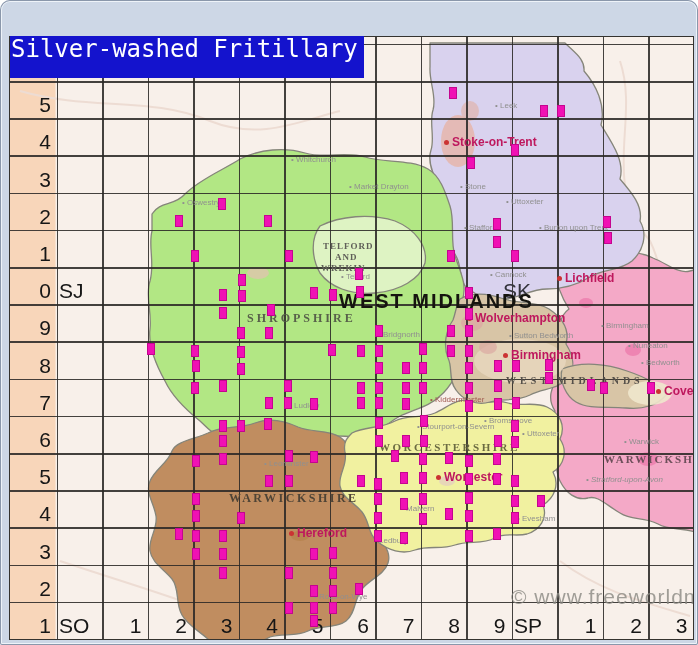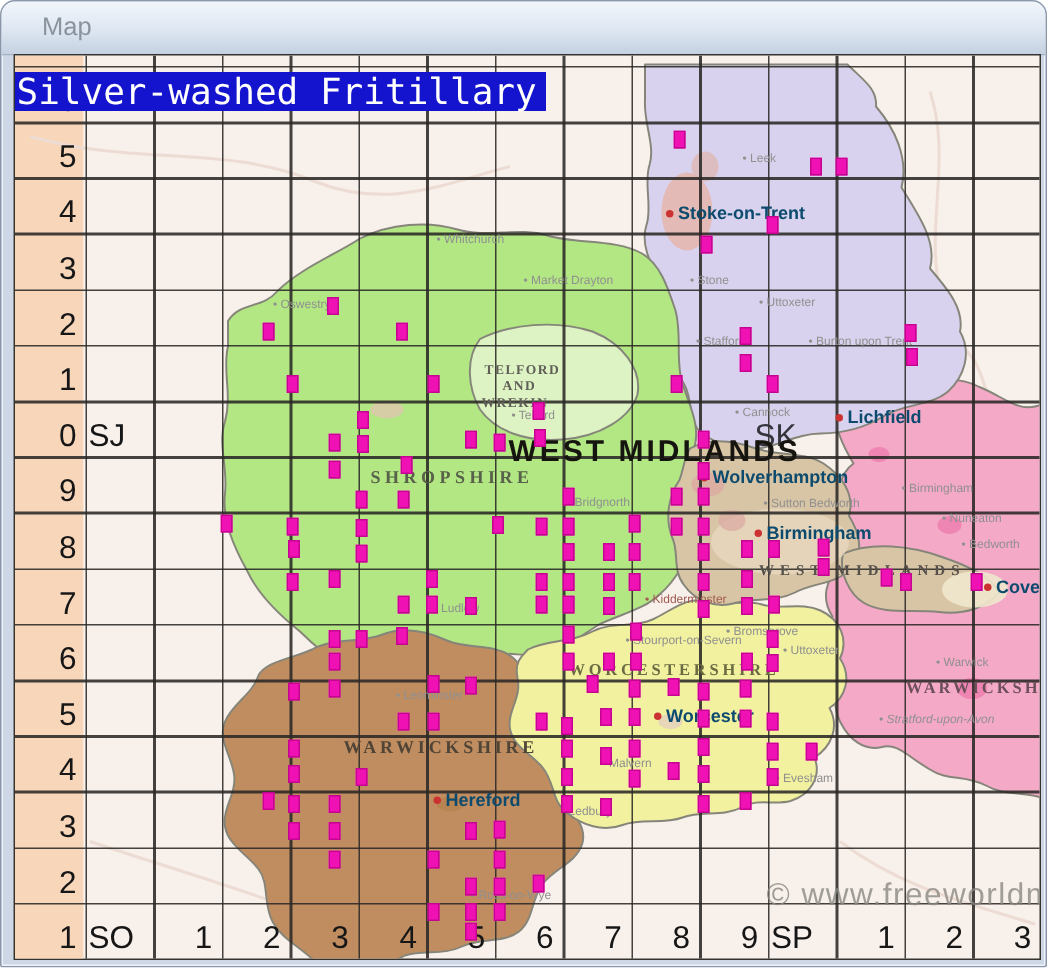--- a/index.html
+++ b/index.html
@@ -4,52 +4,49 @@
 <style>
   html,body{margin:0;padding:0;background:#ffffff;}
   .window{position:relative;width:698px;height:645px;background:#cdd7e6;
     border-radius:10px 10px 2px 2px;overflow:hidden;
     box-shadow:inset 0 0 0 1px #8a97ab, inset 0 0 0 2px #eef3f9;
     font-family:"Liberation Sans",sans-serif;}
   .titlebar{position:absolute;left:1px;top:1px;width:696px;height:35px;
     background:linear-gradient(#f2f6fb,#dde6f1 55%,#c5d1e1);
     border-bottom:1px solid #a3b1c4;border-radius:9px 9px 0 0;}
   .titlebar .t{position:absolute;left:27px;top:7px;font-size:17px;color:#8a939d;}
-  .banner{position:absolute;left:10px;top:48px;height:26px;line-height:26px;
+  .banner{position:absolute;left:10px;top:36px;height:42px;line-height:26px;
     padding:0 6px 0 1px;z-index:60;white-space:nowrap;
     font-family:"DejaVu Sans Mono","Liberation Mono",monospace;font-size:24px;letter-spacing:0px;}
   .map{position:absolute;left:9px;top:36px;width:685px;height:604px;overflow:hidden;
     background:#f8f0ea;border:1px solid #35332f;box-sizing:border-box;}
   .map svg{position:absolute;left:0;top:0;}
   .vline{position:absolute;top:0;width:1.6px;height:604px;background:rgba(42,40,38,.88);z-index:10;}
   .hline{position:absolute;left:0;height:1.6px;width:685px;background:rgba(42,40,38,.88);z-index:10;}
   .rowlab{position:absolute;left:0;width:41px;height:24px;line-height:24px;text-align:right;
     font-size:21px;color:#161616;z-index:12;}
   .collab{position:absolute;width:40px;height:24px;line-height:24px;text-align:right;
     font-size:21px;color:#161616;z-index:12;}
   .oslab{position:absolute;height:24px;line-height:24px;font-size:21px;color:#161616;z-index:12;}
   .arealab{position:absolute;font-family:"Liberation Serif",serif;font-weight:bold;
     white-space:nowrap;z-index:14;}
   .town{position:absolute;font-size:8px;color:#90908f;white-space:nowrap;z-index:13;}
-  .city{position:absolute;white-space:nowrap;z-index:15;font-size:12px;font-weight:bold;color:#0c4a6e;}
+  .city{position:absolute;white-space:nowrap;z-index:15;font-size:12px;font-weight:bold;color:#be185d;}
   .city .dot{display:inline-block;width:5px;height:5px;border-radius:50%;background:#cb3333;
     vertical-align:middle;margin-right:3px;}
   .marker{position:absolute;width:8px;height:12px;z-index:40;}
   .watermark{position:absolute;font-size:21px;letter-spacing:1px;color:rgba(138,136,130,.8);
     z-index:16;white-space:nowrap;}
   .regionlab{position:absolute;font-size:20px;font-weight:bold;letter-spacing:2px;color:#15140f;
     z-index:14;white-space:nowrap;}
 </style>
 </head>
 <body>
 
 <div class="window">
-  <div class="titlebar">
-    <div class="t">Map</div>
-  </div>
 
   <div class="map" id="map">
     <svg width="685" height="604" viewBox="10 36 685 604">
 
       <rect x="10" y="36" width="45.5" height="604" fill="#f8d6ba"></rect>
 
       <g stroke="#eddcd3" stroke-width="2" fill="none">
         <path d="M 20,90 C 90,110 150,95 210,120 C 260,140 300,120 340,110"></path>
         <path d="M 620,60 C 640,120 600,180 650,240 C 670,280 660,330 690,360"></path>
         <path d="M 60,560 C 120,580 190,600 260,630"></path>

